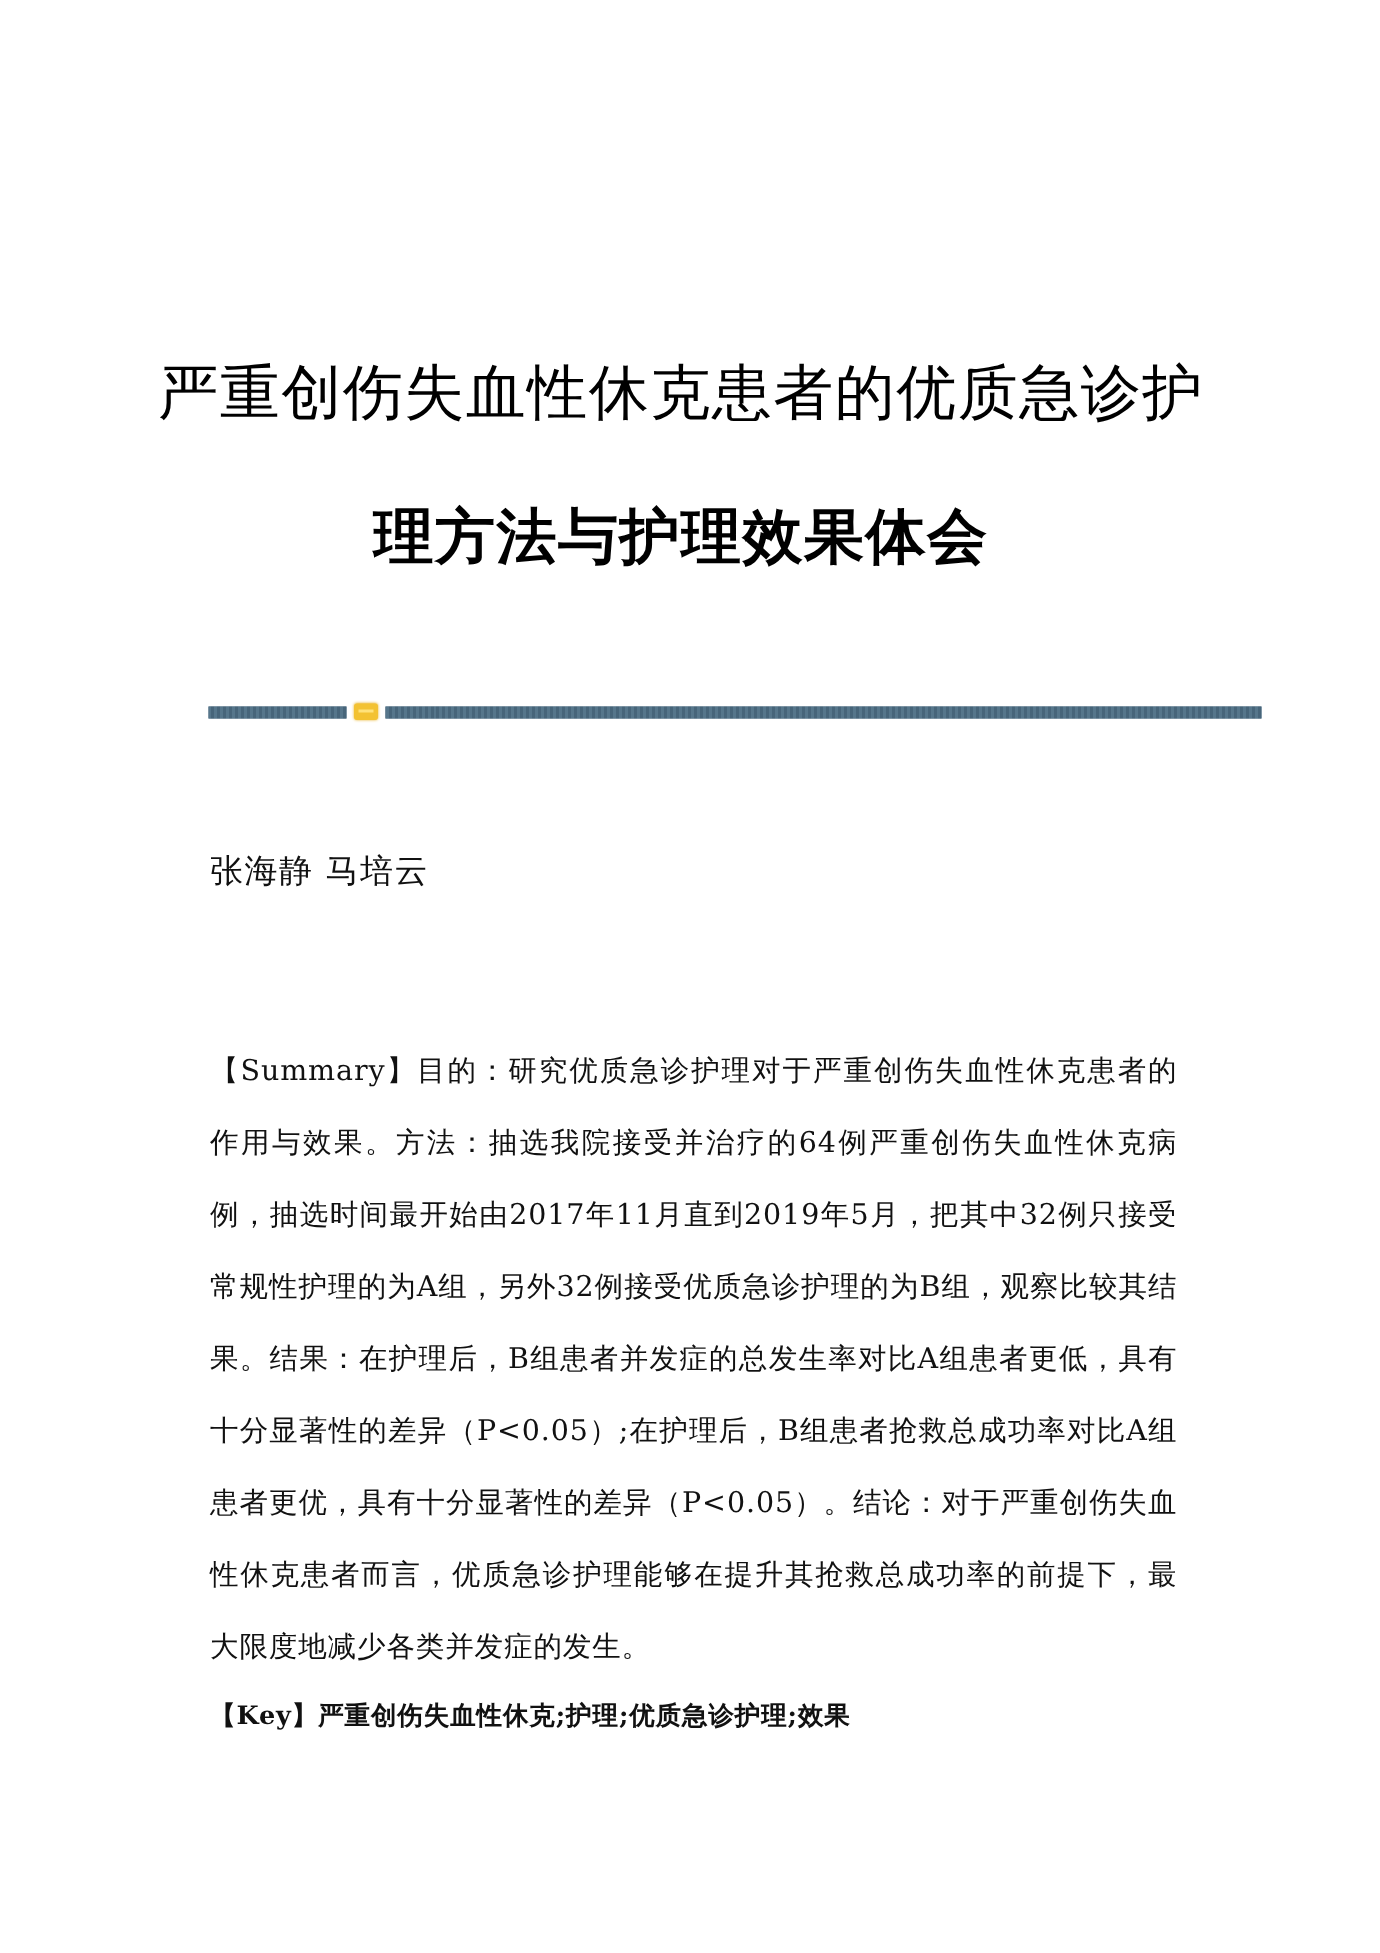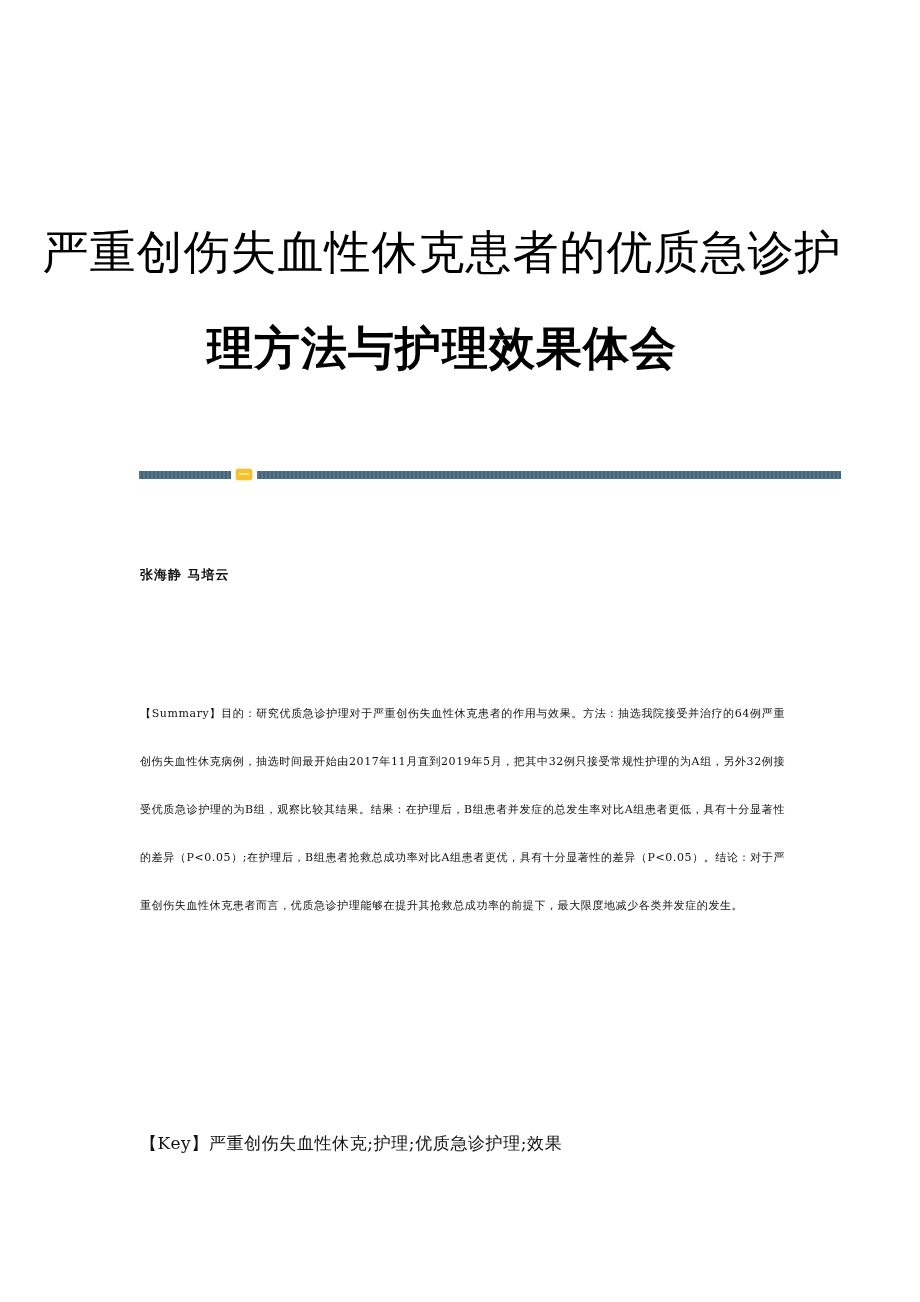--- a/index.html
+++ b/index.html
@@ -1,33 +1,33 @@
 <!DOCTYPE html>
 <html><head>
 <meta charset="utf-8">
 <style>
   html, body { margin: 0; padding: 0; background: #ffffff; }
   body { width: 920px; height: 1302px; position: relative; overflow: hidden;
          font-family: "DejaVu Serif", "Liberation Serif", serif; color: #111; }
   .title { position: absolute; left: 0; width: 876px; text-align: center;
            font-family: "DejaVu Sans", "Liberation Sans", sans-serif;
-           font-size: 46px; letter-spacing: 1px; color: #000; font-weight: normal; margin: 4px; }
+           font-size: 40px; letter-spacing: 1px; color: #000; font-weight: normal; margin: 16px; }
   .title.l1 { top: 218px; }
   .title.l2 { top: 314px; font-weight: bold; }
   .divider { position: absolute; top: 471px; height: 8px; background: #4f6d82;
              background-image: repeating-linear-gradient(90deg, #56768b 0 2px, #47657a 2px 4px); }
   .divider.left { left: 139px; width: 92px; }
   .divider.right { left: 257px; width: 584px; }
   .ornament { position: absolute; left: 236px; top: 469px; width: 16px; height: 11px;
               background: #f3c232; border-radius: 2px; box-shadow: 0 0 2px #e8b020; }
   .ornament::after { content: ""; position: absolute; left: 3px; right: 3px; top: 4px; height: 2px; background: #ffe27a; }
-  .authors { position: absolute; left: 140px; top: 566px; font-size: 13px; letter-spacing: 1px; font-weight: bold; }
+  .authors { position: absolute; left: 140px; top: 566px; font-size: 22px; letter-spacing: 1px; }
   .abstract { position: absolute; left: 140px; top: 690px; width: 645px;
-              font-size: 11px; line-height: 48px; letter-spacing: 0.6px; margin: 0; text-align: justify; }
-  .keywords { position: absolute; left: 140px; top: 1132px; font-size: 17px; letter-spacing: 0.6px; margin: 0; }
+              font-size: 19px; line-height: 48px; letter-spacing: 0.6px; margin: 0; text-align: justify; }
+  .keywords { position: absolute; left: 140px; top: 1132px; font-size: 17px; letter-spacing: 0.6px; margin: 0; font-weight: bold; }
 </style>
 </head>
 <body>
 
 <h1 class="title l1">严重创伤失血性休克患者的优质急诊护</h1>
 <h1 class="title l2">理方法与护理效果体会</h1>
 
 <div class="divider left"></div>
 <div class="ornament"></div>
 <div class="divider right"></div>

